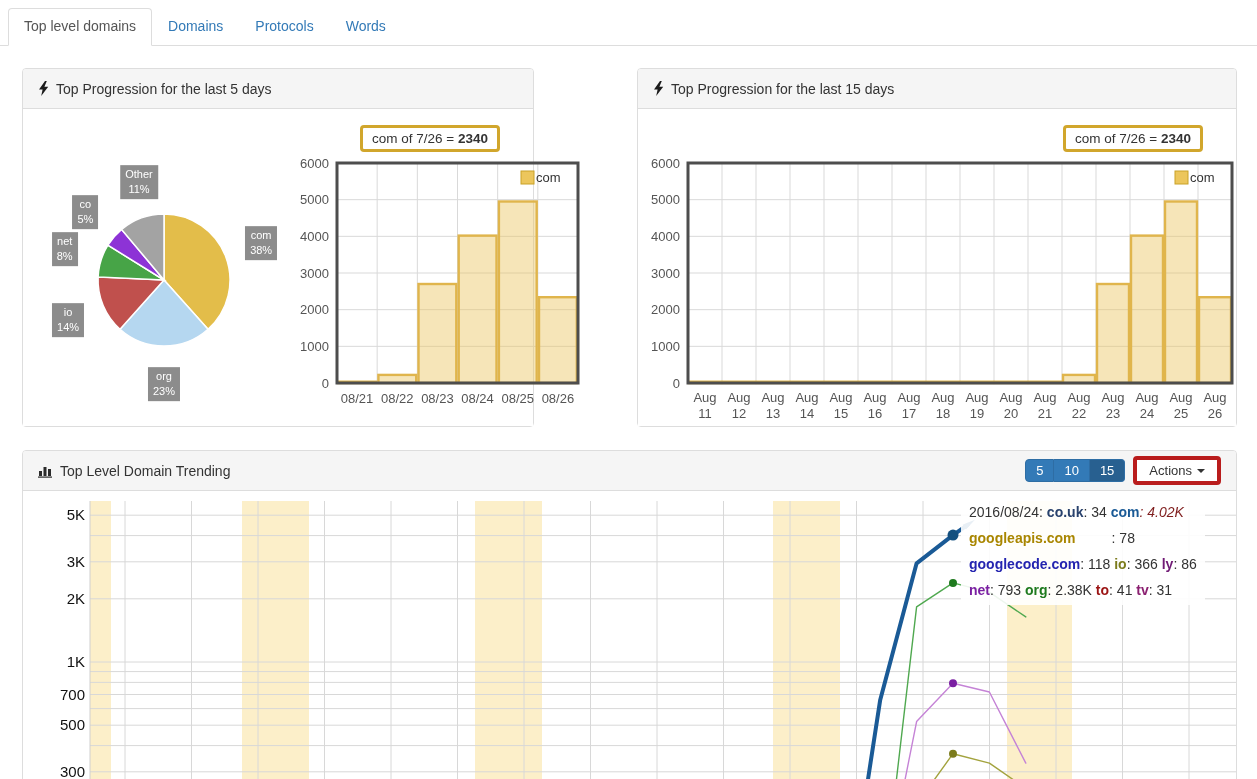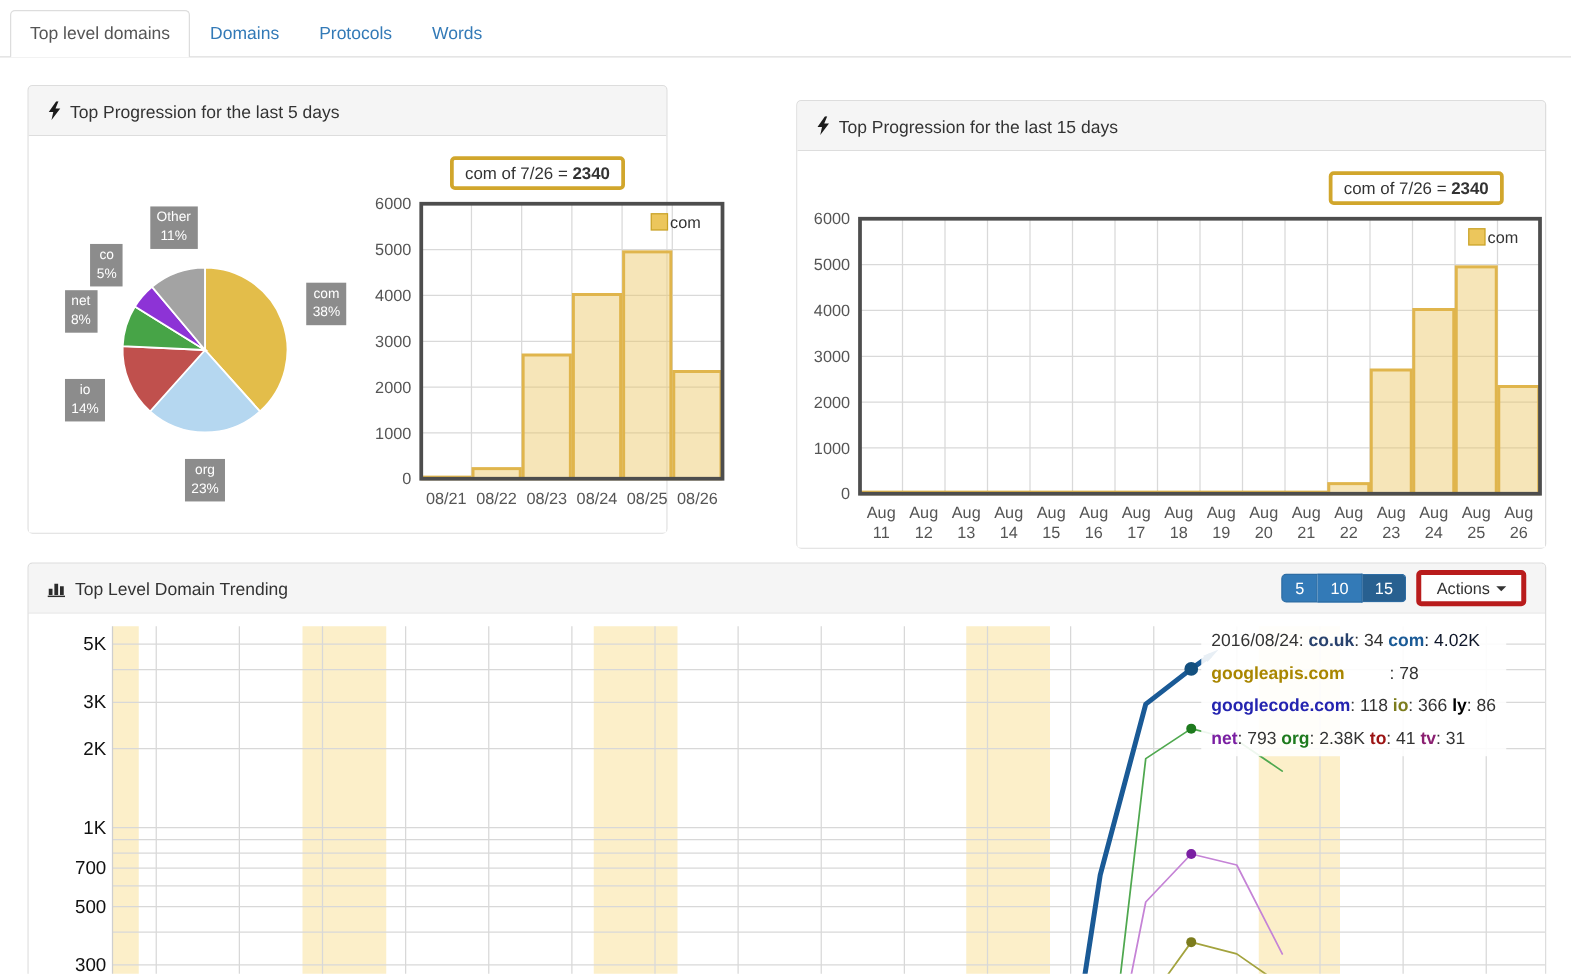--- a/index.html
+++ b/index.html
@@ -15,21 +15,21 @@
   .tab.active { background:#fff; color:#555; border-color:#ddd #ddd #fff #ddd; }
 
   
   .panel { position:absolute; border:1px solid #ddd; border-radius:4px; background:#fff; }
   .panel-heading { display:flex; align-items:center; background:#f5f5f5; color:#333;
                    font-size:14px; padding:0 15px; height:40px;
                    border-bottom:1px solid #ddd; border-radius:3px 3px 0 0; }
   .panel-heading .hicon { margin-right:7px; display:inline-flex; }
   .panel-body { position:relative; background:#fff; }
   #panel-5day   { left:22px;  top:68px;  width:512px;  height:359px; }
-  #panel-15day  { left:637px; top:68px;  width:600px;  height:359px;margin-top:12px; }
+  #panel-15day  { left:637px; top:68px;  width:600px;  height:359px; }
   #panel-trend  { left:22px;  top:450px; width:1215px; height:400px; }
   #panel-5day  .panel-body, #panel-15day .panel-body { height:317px; }
   #panel-trend .panel-body { height:358px; overflow:hidden; }
 
   .spacer { flex:1; }
 
   
   .gold-badge { position:absolute; top:16px; right:33px; z-index:5; background:#fff;
                 border:3px solid #d1a62c; border-radius:4px; padding:3px 9px;
                 font-size:13.5px; color:#333; }
@@ -300,21 +300,21 @@
           <path d="M951.9104482362425 28.632019555471107 L943.0151734226854 38.580738638374186 L939.5617547152324 33.69291806496393 Z" fill="#1a5a96"></path>
           <circle cx="930.0" cy="44.1" r="5.5" fill="#14507f"></circle>
           <path d="M857.2 427.6 L893.6 115.9 L930.0 91.9 L966.4 101.2 L1002.8 125.9" fill="none" stroke="#4fa84f" stroke-width="1.4" stroke-linejoin="round" stroke-linecap="round"></path>
           <circle cx="930.0" cy="91.9" r="4" fill="#1e7a1e"></circle>
           <path d="M857.2 413.5 L893.6 230.6 L930.0 192.2 L966.4 201.0 L1002.8 272.1" fill="none" stroke="#c583d6" stroke-width="1.4" stroke-linejoin="round" stroke-linecap="round"></path>
           <circle cx="930.0" cy="192.2" r="4" fill="#7a1fa2"></circle>
           <path d="M893.6 313.3 L930.0 262.7 L966.4 272.1 L1002.8 297.4" fill="none" stroke="#a3a33e" stroke-width="1.4" stroke-linejoin="round" stroke-linecap="round"></path>
           <circle cx="930.0" cy="262.7" r="4" fill="#7c7c1d"></circle>
         </svg>
       <div class="trend-tip" id="trendtip">
-          <div><span style="color: rgb(51, 51, 51);">2016/08/24: </span><span class="bb" style="color: rgb(41, 66, 109);">co.uk</span><span style="color: rgb(51, 51, 51);">: 34 </span><span class="bb" style="color: rgb(26, 90, 150);">com</span><span style="color: #0f172a;">: 4.02K</span></div>
+          <div><span style="color: rgb(51, 51, 51);">2016/08/24: </span><span class="bb" style="color: rgb(41, 66, 109);">co.uk</span><span style="color: rgb(51, 51, 51);">: 34 </span><span class="bb" style="color: rgb(26, 90, 150);">com</span><span style="color: #7f1d1d; font-style: italic;">: 4.02K</span></div>
           <div><span class="bb" style="color: rgb(169, 134, 0);">googleapis.com</span><span style="color: rgb(51, 51, 51); padding-left: 36px;">: 78</span></div>
-          <div><span class="bb" style="color: rgb(36, 36, 176);">googlecode.com</span><span style="color: rgb(51, 51, 51);">: 118 </span><span class="bb" style="color: rgb(124, 124, 29);">io</span><span style="color: rgb(51, 51, 51);">: 366 </span><span class="bb" style="color: #000000;">ly</span><span style="color: rgb(51, 51, 51);">: 86</span></div>
+          <div><span class="bb" style="color: rgb(36, 36, 176);">googlecode.com</span><span style="color: rgb(51, 51, 51);">: 118 </span><span class="bb" style="color: rgb(124, 124, 29);">io</span><span style="color: rgb(51, 51, 51);">: 366 </span><span class="bb" style="color: #701a75;">ly</span><span style="color: rgb(51, 51, 51);">: 86</span></div>
           <div><span class="bb" style="color: rgb(122, 31, 162);">net</span><span style="color: rgb(51, 51, 51);">: 793 </span><span class="bb" style="color: rgb(30, 122, 30);">org</span><span style="color: rgb(51, 51, 51);">: 2.38K </span><span class="bb" style="color: rgb(155, 19, 19);">to</span><span style="color: rgb(51, 51, 51);">: 41 </span><span class="bb" style="color: rgb(139, 32, 113);">tv</span><span style="color: rgb(51, 51, 51);">: 31</span></div>
         </div>
     </div>
   </section>
 
 </div>
 
 </body></html>

